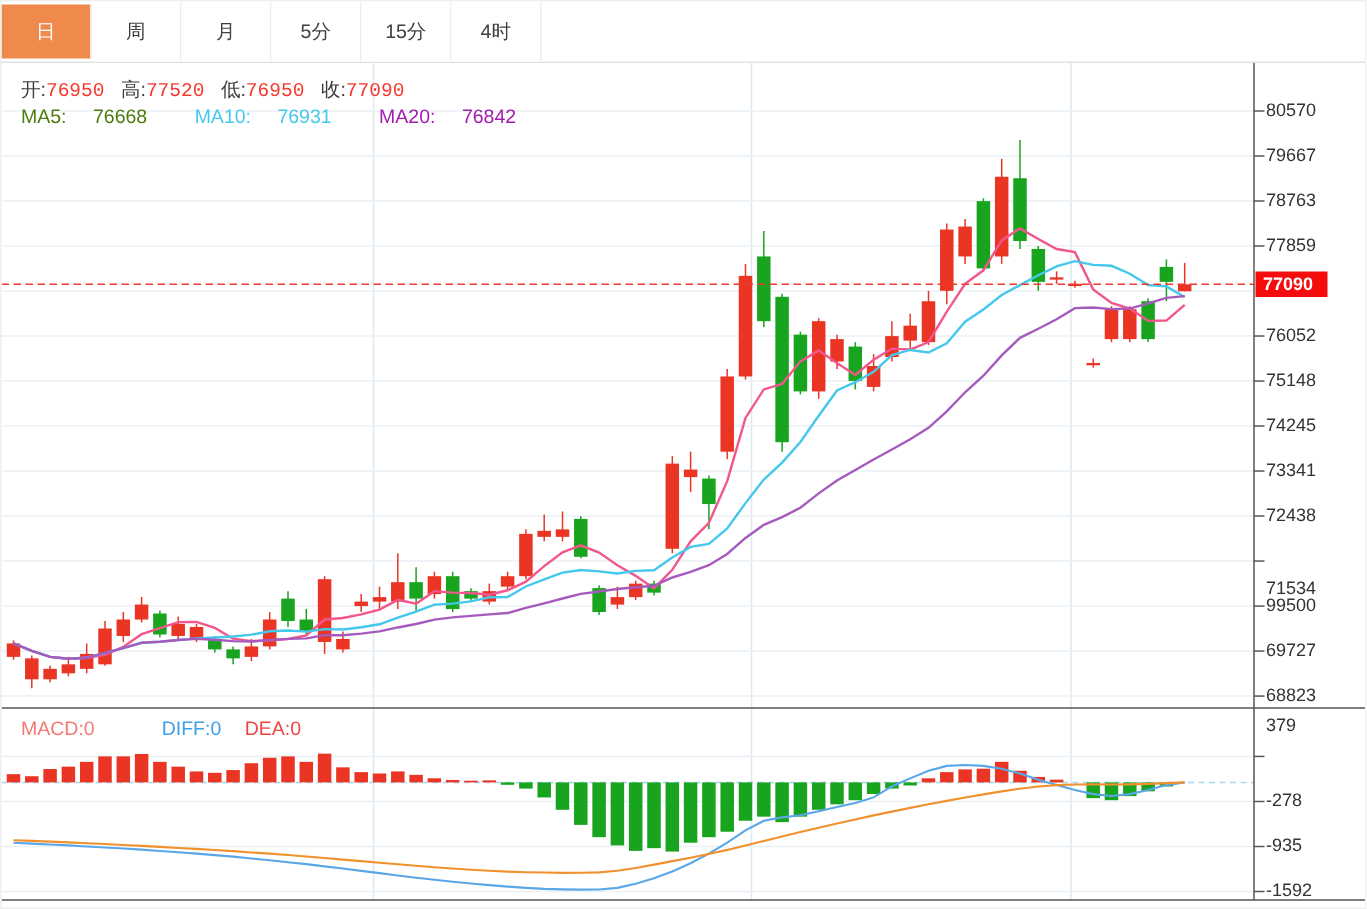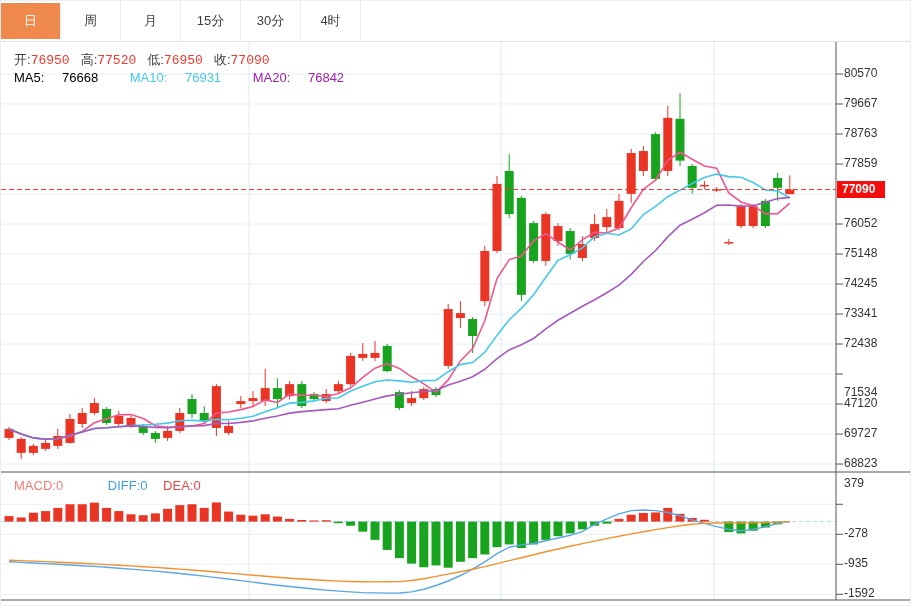--- a/index.html
+++ b/index.html
@@ -10,21 +10,21 @@
           border-bottom:1px solid #e2e2e2;display:flex;z-index:2;box-sizing:border-box;}
   .tab{width:60px;height:40px;line-height:40px;text-align:center;font-size:13px;color:#404040;
        border-right:1px solid #ededed;box-sizing:border-box;cursor:pointer;background:#fff;}
   .tab.active{background:#f08a4c;color:#fff;height:36px;line-height:36px;margin-top:2px;}
   .row{position:absolute;font-size:13px;white-space:nowrap;z-index:2;}
   .ohlc{left:13px;top:50px;}
   .ohlc .lbl{color:#3c3c3c;}
   .ohlc .val{color:#f4382e;margin-right:11px;font-family:Liberation Mono, monospace;}
   .ma{left:13px;top:69px;}
   .ma span{margin-right:14px;}
-  .c-ma5{color:#000000;}.c-ma10{color:#44c8ec;}.c-ma20{color:#a21caf;}
+  .c-ma5{color:#4d7c0f;}.c-ma10{color:#44c8ec;}.c-ma20{color:#a21caf;}
   .macdrow{left:13px;top:477px;}
   .c-macd{color:#f27a72;margin-right:12px;}.c-diff{color:#3d9fe8;margin-right:12px;padding-left:29px;}.c-dea{color:#ef4444;}
   .ylab{position:absolute;left:843px;font-size:12px;color:#333;z-index:2;}
   .badge{position:absolute;left:836px;width:48px;height:17px;background:#f50d0d;color:#fff;
          font-size:12px;font-weight:bold;line-height:17px;padding-left:5px;box-sizing:border-box;z-index:3;}
 </style>
 </head>
 <body>
 
 <div class="app">
@@ -269,22 +269,22 @@
       <line x1="835" y1="503.2940639269407" x2="842" y2="503.2940639269407" stroke="#555"></line>
       <line x1="835" y1="533.2940639269407" x2="842" y2="533.2940639269407" stroke="#555"></line>
       <line x1="835" y1="563.2940639269407" x2="842" y2="563.2940639269407" stroke="#555"></line>
       <line x1="835" y1="593.2940639269407" x2="842" y2="593.2940639269407" stroke="#555"></line>
     </svg>
 
   <div class="tabbar" id="tabbar">
       <div class="tab active" style="background: rgb(240, 138, 76);">日</div>
       <div class="tab">周</div>
       <div class="tab">月</div>
+      <div class="tab">5分</div>
       <div class="tab">15分</div>
-      <div class="tab">30分</div>
       <div class="tab">4时</div>
     </div>
 
   <div class="row ohlc">
     <span class="lbl">开:</span><span class="val">76950</span><span class="lbl">高:</span><span class="val">77520</span><span class="lbl">低:</span><span class="val">76950</span><span class="lbl">收:</span><span class="val">77090</span>
   </div>
 
   <div class="row ma">
     <span class="c-ma5"><span>MA5:</span> <span>76668</span></span>
     <span class="c-ma10"><span>MA10:</span> <span>76931</span></span>
@@ -299,21 +299,21 @@
 <div class="ylab" style="top: 65px;">80570</div>
     <div class="ylab" style="top: 94.9831px;">79667</div>
     <div class="ylab" style="top: 124.999px;">78763</div>
     <div class="ylab" style="top: 155.016px;">77859</div>
     <div class="ylab" style="top: 215.015px;">76052</div>
     <div class="ylab" style="top: 245.031px; text-align: center;">75148</div>
     <div class="ylab" style="top: 275.014px;">74245</div>
     <div class="ylab" style="top: 305.031px; text-align: right;">73341</div>
     <div class="ylab" style="top: 335.014px;">72438</div>
     <div class="ylab" style="top: 384px;">71534</div>
-    <div class="ylab" style="top: 395.046px;">47120</div>
+    <div class="ylab" style="top: 395.046px;">99500</div>
     <div class="ylab" style="top: 425.029px;">69727</div>
     <div class="ylab" style="top: 455.045px;">68823</div>
     <div class="ylab" style="top: 475px; text-align: center;">379</div>
     <div class="ylab" style="top: 525.294px;">-278</div>
     <div class="ylab" style="top: 555.294px;">-935</div>
     <div class="ylab" style="top: 585.294px;">-1592</div>
     <div class="badge" style="top: 180.049px; background: rgb(245, 13, 13);">77090</div>
   </div>
 
 </body></html>

